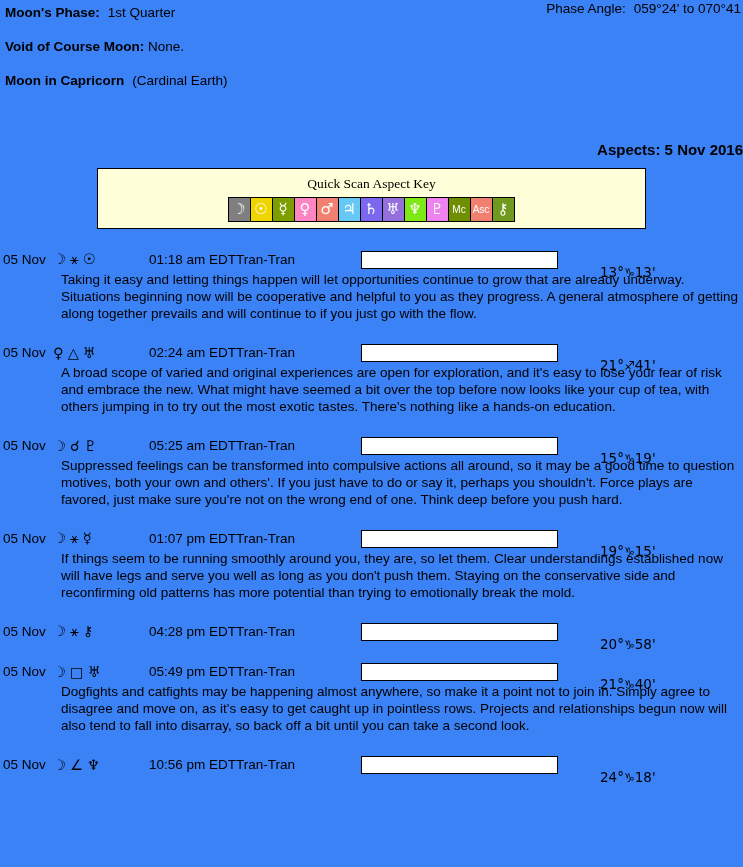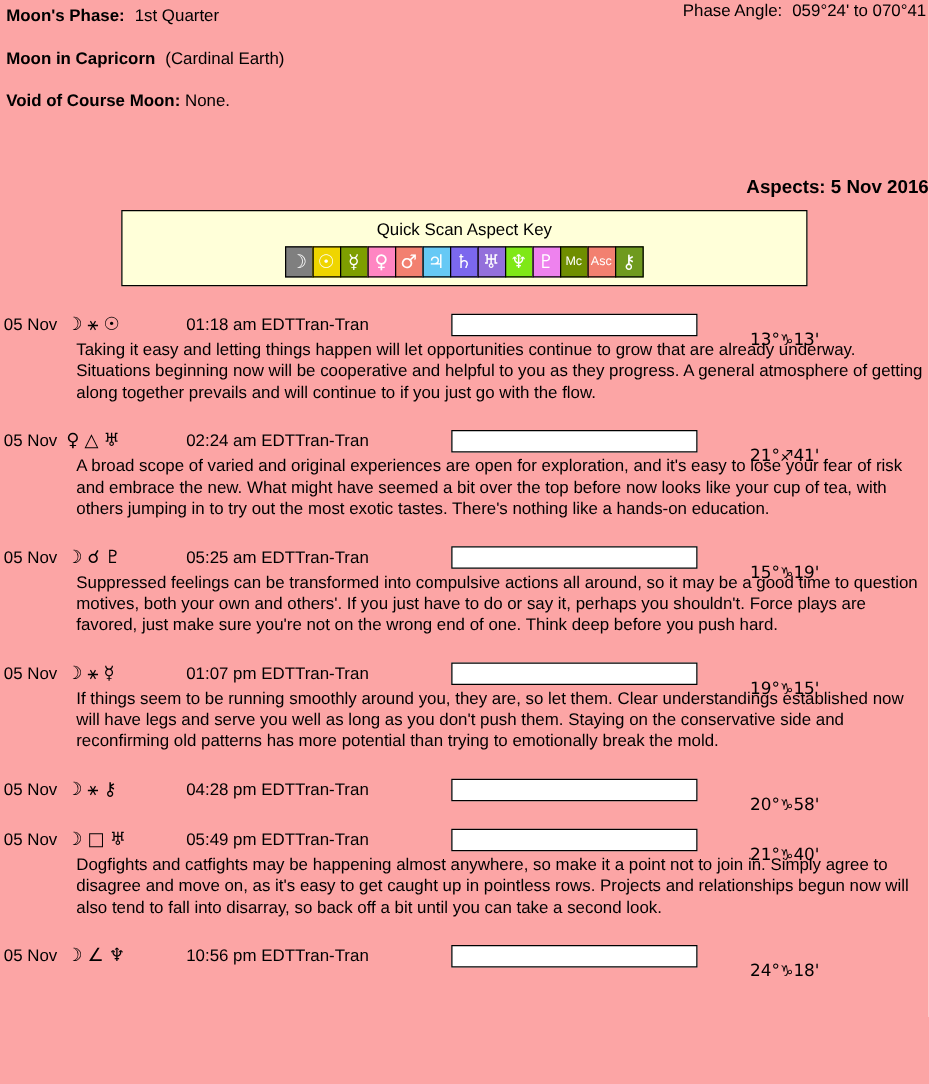--- a/index.html
+++ b/index.html
@@ -1,32 +1,32 @@
 <!DOCTYPE html>
 <html><head>
 <meta charset="utf-8">
 <style>
   * { margin:0; padding:0; box-sizing:border-box; }
   html,body { background:#fff; }
   .page {
     position:relative; width:743px; height:867px; overflow:hidden;
     font-family:"Liberation Sans","DejaVu Sans",sans-serif;
-    font-size:13.5px; color:#000; background:#fca5a5;
+    font-size:13.5px; color:#000; background:#3b82f6;
   }
   .top { padding:5px 2px 0 5px; position:relative; }
   .top-line { height:16px; margin-bottom:18px; white-space:nowrap; }
   .b { font-weight:bold; }
   .gap { display:inline-block; width:8px; }
   .phase-angle { position:absolute; top:1px; right:2px; font-weight:normal; }
   .aspects-title { margin-top:52px; text-align:right; font-size:15px; font-weight:bold; height:18px; }
   .key-box {
     width:549px; margin:9px auto 0 auto; border:1px solid #000;
     background:#FFFFD9; text-align:center; padding:7px 4px 6px 4px;
   }
-  .key-title { height:16px; margin-bottom:2px; }
+  .key-title { height:16px; margin-bottom:2px;font-family:Liberation Serif, serif; }
   .key-sub { height:16px; }
   .key-row { margin-top:5px; display:flex; justify-content:center; }
   .key-cell {
     width:23px; height:25px; border:1px solid #000; margin-left:-1px;
     display:flex; align-items:center; justify-content:center;
     color:#fff; font-family:"DejaVu Sans",sans-serif; font-size:15px; line-height:1;
   }
   .key-cell.txt { font-size:10px; font-family:"Liberation Sans",sans-serif; }
   .aspect-list { margin-top:21px; padding-left:3px; }
   .entry { margin-bottom:21px; }
@@ -48,24 +48,24 @@
 <div class="page">
 
   <div class="top">
     <div class="top-line">
       <span class="b">Moon's Phase:</span><span class="gap"></span><span>1st Quarter</span>
       <span class="phase-angle">
         <span>Phase Angle:</span><span class="gap"></span><span>059°24' to 070°41</span>
       </span>
     </div>
     <div class="top-line">
+      <span class="b">Void of Course Moon:</span> <span>None.</span>
+    </div>
+    <div class="top-line">
       <span class="b">Moon in Capricorn</span><span class="gap"></span><span>(Cardinal Earth)</span>
-    </div>
-    <div class="top-line">
-      <span class="b">Void of Course Moon:</span> <span>None.</span>
     </div>
   </div>
 
   <div class="aspects-title">Aspects: 5 Nov 2016</div>
 
   <div class="key-box">
     <div class="key-title">Quick Scan Aspect Key</div>
     <div class="key-row">
       <span class="key-cell" style="background: rgb(127, 127, 127);">☽</span>
       <span class="key-cell" style="background: rgb(239, 213, 0);">☉</span>

